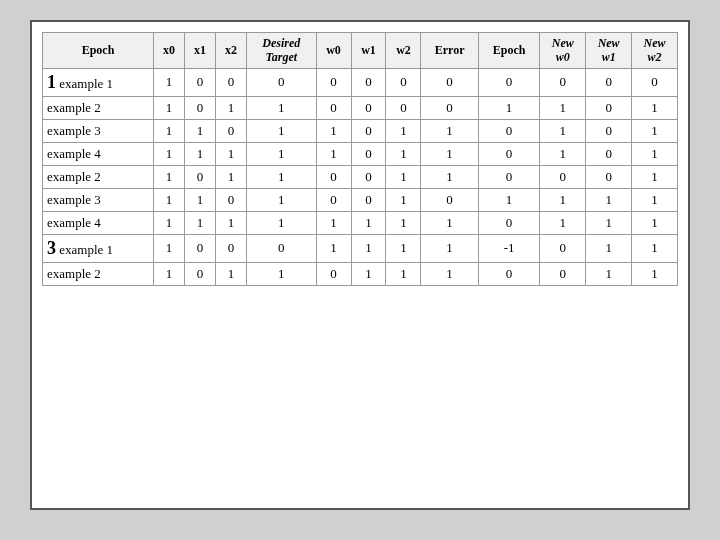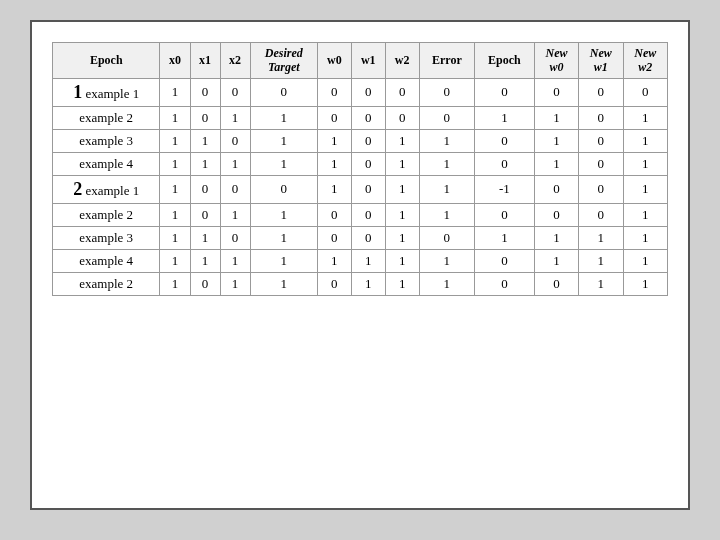--- a/index.html
+++ b/index.html
@@ -11,40 +11,40 @@
       align-items: flex-start;
       justify-content: center;
       padding: 20px;
       font-family: serif;
     }
     .outer-box {
       background: white;
       border: 2px solid #555;
       width: 660px;
       min-height: 490px;
-      padding: 20px;
+      padding: 10px;
     }
     table {
       border-collapse: collapse;
       width: 100%;
       font-size: 13px;
     }
     th, td {
       border: 1px solid #999;
       text-align: center;
       padding: 3px 4px;
       white-space: nowrap;
     }
     th {
       background: #f0f0f0;
       font-weight: bold;
       font-size: 12px;
     }
     .epoch-cell {
-      text-align: center;
+      text-align: left;
       padding-left: 4px;
       font-family: Liberation Serif, serif;
     }
     .epoch-num {
       font-size: 18px;
       font-weight: bold;
     }
     .header-two-line {
       line-height: 1.2;
       font-style: italic;
@@ -127,76 +127,76 @@
           <td>1</td>
           <td>0</td>
           <td>1</td>
           <td>1</td>
           <td>0</td>
           <td>1</td>
           <td>0</td>
           <td>1</td>
         </tr>
         <tr>
-          <td class="epoch-cell"><span class="epoch-num">2</span> example 1</td>
-          <td>1</td>
-          <td>0</td>
-          <td>0</td>
-          <td>0</td>
-          <td>1</td>
-          <td>0</td>
+          <td class="epoch-cell">example 2</td>
+          <td>1</td>
+          <td>0</td>
+          <td>1</td>
+          <td>1</td>
+          <td>0</td>
+          <td>0</td>
+          <td>1</td>
+          <td>1</td>
+          <td>0</td>
+          <td>0</td>
+          <td>0</td>
+          <td>1</td>
+        </tr>
+        <tr>
+          <td class="epoch-cell">example 3</td>
+          <td>1</td>
+          <td>1</td>
+          <td>0</td>
+          <td>1</td>
+          <td>0</td>
+          <td>0</td>
+          <td>1</td>
+          <td>0</td>
+          <td>1</td>
+          <td>1</td>
+          <td>1</td>
+          <td>1</td>
+        </tr>
+        <tr>
+          <td class="epoch-cell">example 4</td>
+          <td>1</td>
+          <td>1</td>
+          <td>1</td>
+          <td>1</td>
+          <td>1</td>
+          <td>1</td>
+          <td>1</td>
+          <td>1</td>
+          <td>0</td>
+          <td>1</td>
+          <td>1</td>
+          <td>1</td>
+        </tr>
+        <tr>
+          <td class="epoch-cell"><span class="epoch-num">3</span> example 1</td>
+          <td>1</td>
+          <td>0</td>
+          <td>0</td>
+          <td>0</td>
+          <td>1</td>
+          <td>1</td>
           <td>1</td>
           <td>1</td>
           <td>-1</td>
           <td>0</td>
-          <td>0</td>
-          <td>1</td>
-        </tr>
-        <tr>
-          <td class="epoch-cell">example 2</td>
-          <td>1</td>
-          <td>0</td>
-          <td>1</td>
-          <td>1</td>
-          <td>0</td>
-          <td>0</td>
-          <td>1</td>
-          <td>1</td>
-          <td>0</td>
-          <td>0</td>
-          <td>0</td>
-          <td>1</td>
-        </tr>
-        <tr>
-          <td class="epoch-cell">example 3</td>
-          <td>1</td>
-          <td>1</td>
-          <td>0</td>
-          <td>1</td>
-          <td>0</td>
-          <td>0</td>
-          <td>1</td>
-          <td>0</td>
-          <td>1</td>
-          <td>1</td>
-          <td>1</td>
-          <td>1</td>
-        </tr>
-        <tr>
-          <td class="epoch-cell">example 4</td>
-          <td>1</td>
-          <td>1</td>
-          <td>1</td>
-          <td>1</td>
-          <td>1</td>
-          <td>1</td>
-          <td>1</td>
-          <td>1</td>
-          <td>0</td>
-          <td>1</td>
           <td>1</td>
           <td>1</td>
         </tr>
         <tr>
           <td class="epoch-cell">example 2</td>
           <td>1</td>
           <td>0</td>
           <td>1</td>
           <td>1</td>
           <td>0</td>

